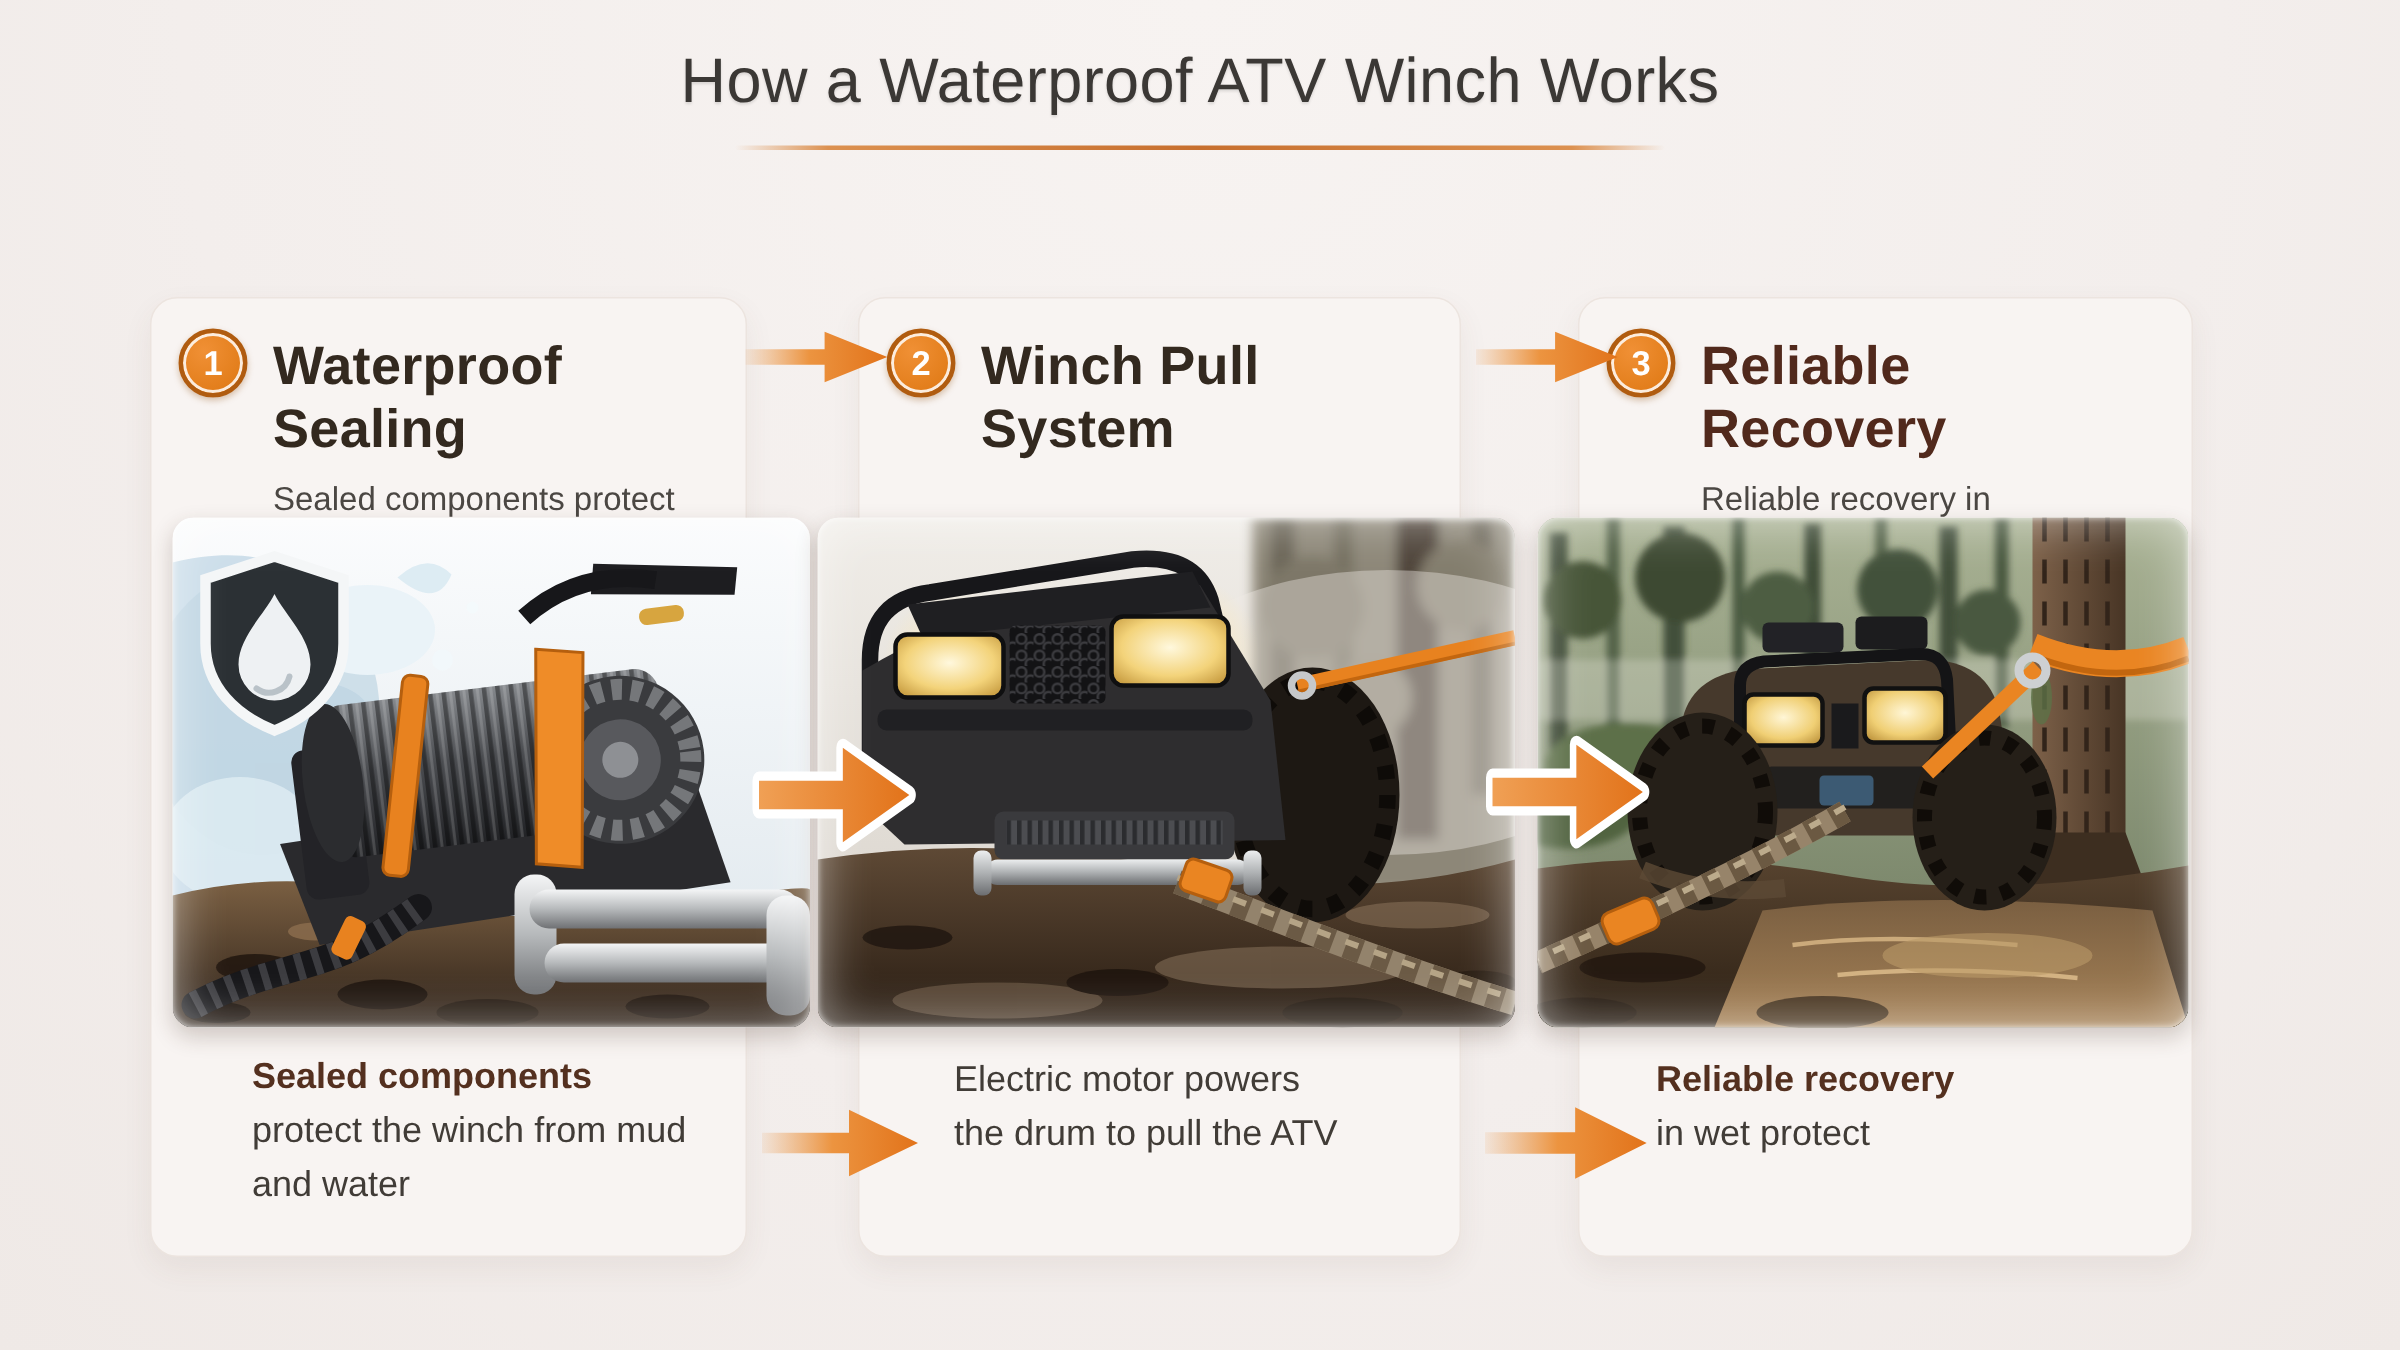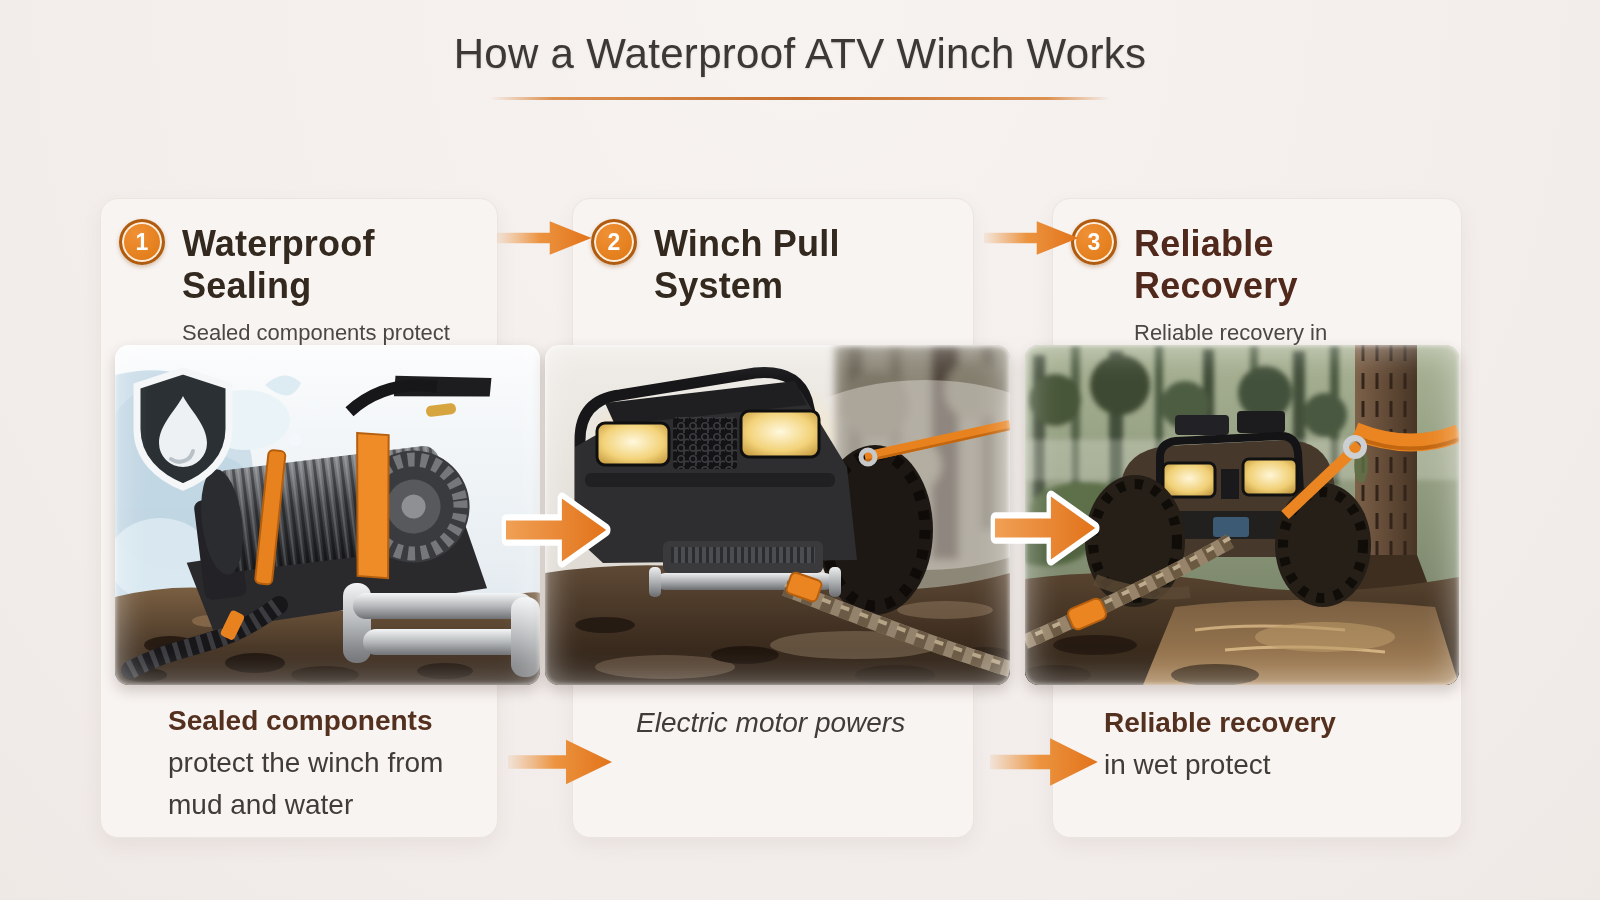--- a/index.html
+++ b/index.html
@@ -37,25 +37,25 @@
   .photo{position:absolute;top:345px;height:340px;border-radius:14px;overflow:hidden;
     box-shadow:0 6px 14px rgba(70,45,30,.22);}
   .photo1{left:115px;width:425px;}
   .photo2{left:545px;width:465px;}
   .photo3{left:1025px;width:434px;}
   .photo svg{display:block;width:100%;height:100%;}
   .photo::after{content:"";position:absolute;inset:0;border-radius:14px;pointer-events:none;
     box-shadow:inset 0 0 34px rgba(255,255,255,.55), inset 0 0 5px rgba(255,255,255,.8);}
 
   
-  .caption{position:absolute;font-size:28px;line-height:1.5;color:#413c37;}
+  .caption{position:absolute;font-size:24px;line-height:1.5;color:#413c37;}
   .cap-lead{display:block;font-weight:700;color:#54301f;}
   .caption1{left:168px;top:700px;width:330px;}
   .caption2{left:636px;top:702px;width:372px;}
-  .caption2 .cap-lead{font-weight:400;color:#413c37;font-style:italic;}
+  .caption2 .cap-lead{font-weight:400;color:#413c37;}
   .caption3{left:1104px;top:702px;width:330px;}
 
   
   .arrow{position:absolute;}
   .arrow svg{display:block;width:100%;height:100%;overflow:visible;}
   .a-top1{left:497px;top:216px;width:100px;height:44px;}
   .a-top2{left:984px;top:216px;width:100px;height:44px;}
   .a-mid1{left:506px;top:489px;width:106px;height:82px;}
   .a-mid2{left:995px;top:487px;width:106px;height:82px;}
   .a-bot1{left:508px;top:733px;width:110px;height:58px;}
@@ -399,20 +399,21 @@
       </g>
     </svg>
   </div>
 
   <div class="caption caption1">
     <span class="cap-lead">Sealed components</span>
     <span class="cap-rest">protect the winch from mud and water</span>
   </div>
   <div class="caption caption2">
     <span class="cap-lead">Electric motor powers</span>
+    <span class="cap-rest">the drum to pull the ATV</span>
   </div>
   <div class="caption caption3">
     <span class="cap-lead">Reliable recovery</span>
     <span class="cap-rest">in wet protect</span>
   </div>
 
   <div class="arrow a-top1">
     <svg viewBox="0 0 110 60" preserveAspectRatio="none">
       <defs>
           <linearGradient id="ag1" x1="0" y1="0" x2="1" y2="0">

